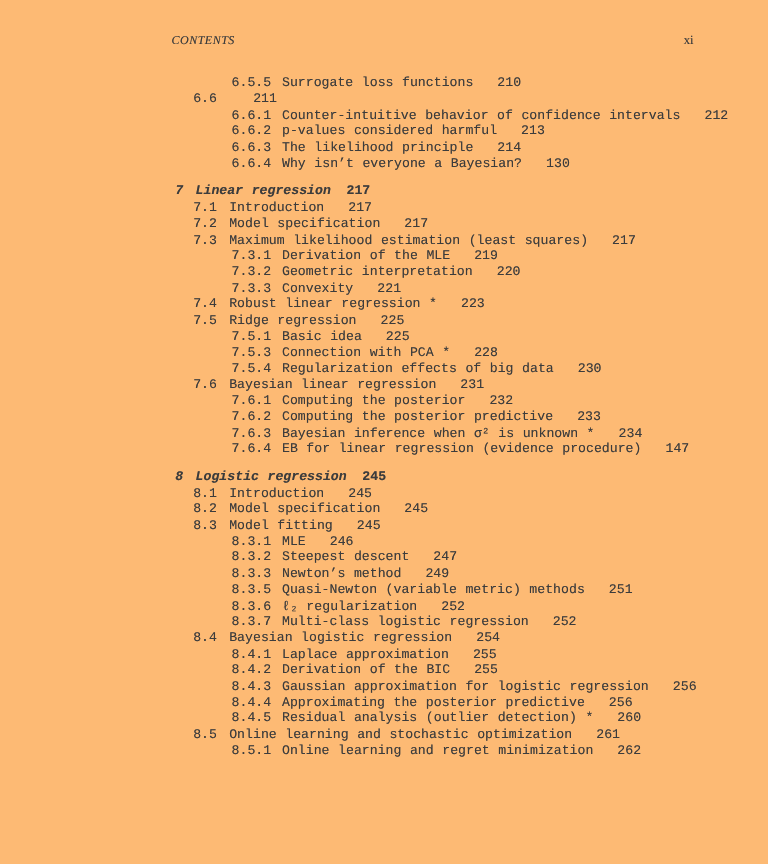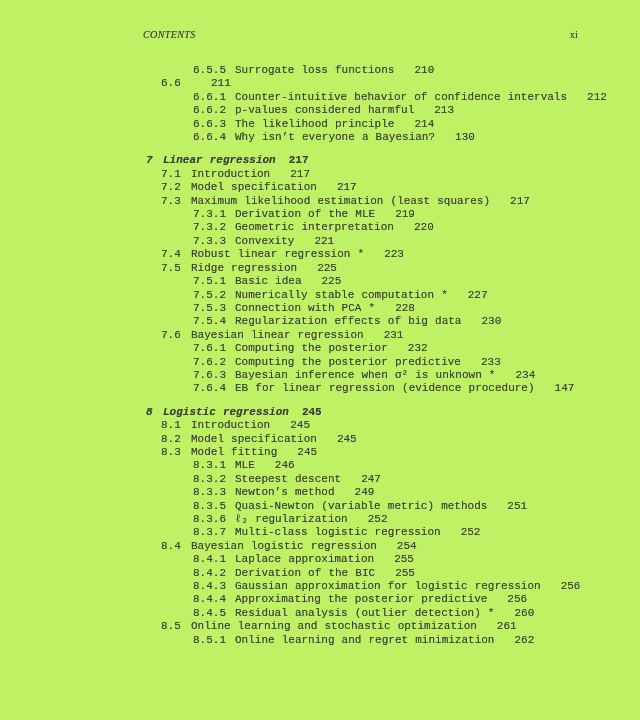--- a/index.html
+++ b/index.html
@@ -1,20 +1,20 @@
 <!DOCTYPE html>
 <html><head>
 <meta charset="utf-8">
 <style>
   html, body { margin: 0; padding: 0; background: #ffffff; }
   .page {
     position: relative;
     width: 640px;
     height: 720px;
-    background: #bef264;
+    background: #fdba74;
     overflow: hidden;
     font-family: "Liberation Serif", "DejaVu Serif", serif;
     color: #3c3c3c;
     text-shadow: 0 0 0.5px rgba(70,70,70,0.55);
   }
   .running-header {
     position: absolute;
     top: 28px;
     left: 143px;
     right: 62px;
@@ -144,25 +144,20 @@
         <span class="num">7.5</span>
         <span class="title">Ridge regression</span>
         <span class="pg">225</span>
       </div>
       <div class="row lvl3">
         <span class="num">7.5.1</span>
         <span class="title">Basic idea</span>
         <span class="pg">225</span>
       </div>
       <div class="row lvl3">
-        <span class="num">7.5.2</span>
-        <span class="title">Numerically stable computation *</span>
-        <span class="pg">227</span>
-      </div>
-      <div class="row lvl3">
         <span class="num">7.5.3</span>
         <span class="title">Connection with PCA *</span>
         <span class="pg">228</span>
       </div>
       <div class="row lvl3">
         <span class="num">7.5.4</span>
         <span class="title">Regularization effects of big data</span>
         <span class="pg">230</span>
       </div>
       <div class="row lvl2">

